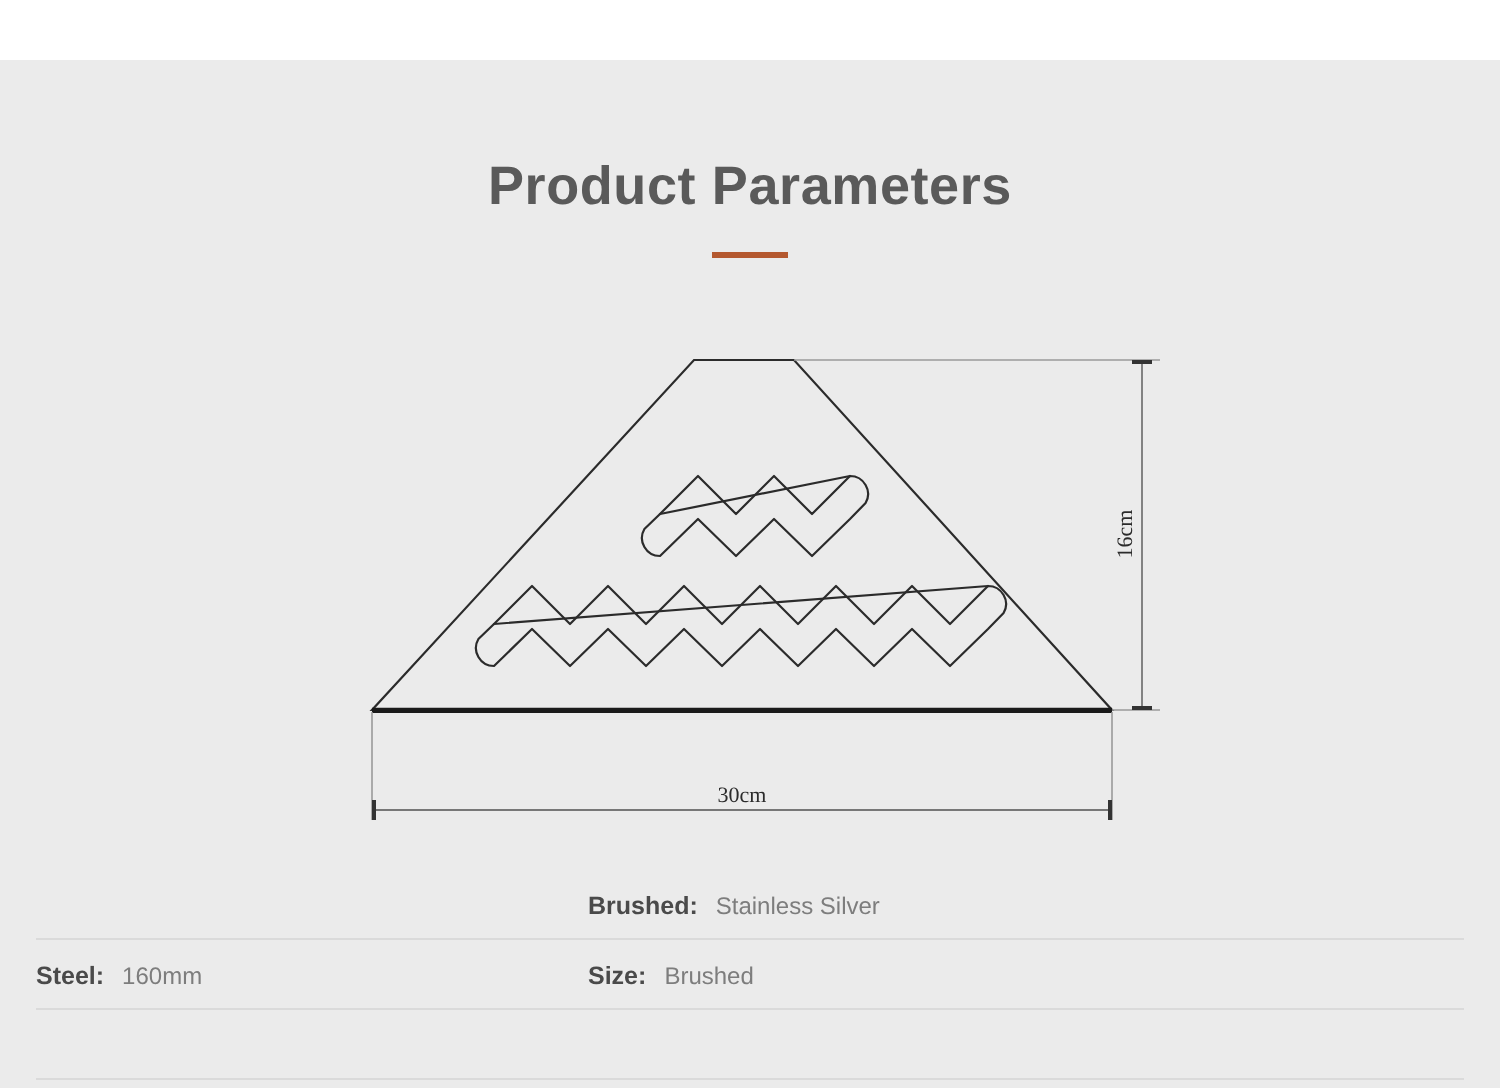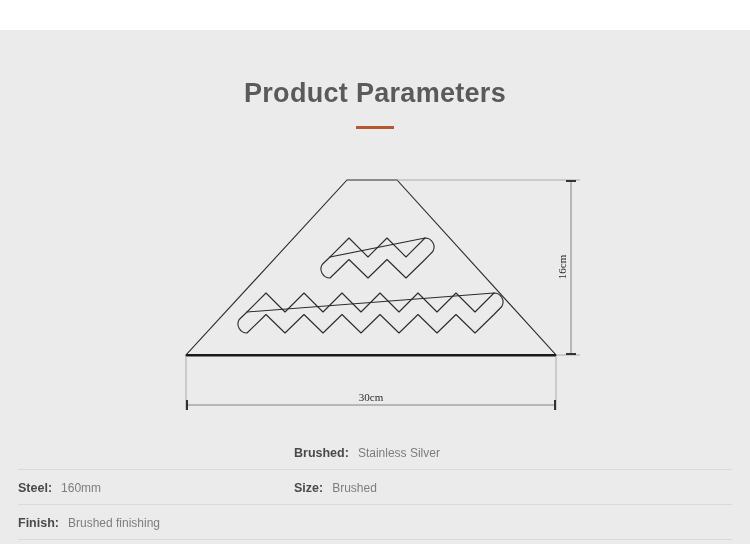--- a/index.html
+++ b/index.html
@@ -180,24 +180,20 @@
           <span class="spec-label">Steel:</span>
           <span class="spec-value">160mm</span>
         </div>
         <div class="spec-cell col-right">
           <span class="spec-label">Size:</span>
           <span class="spec-value">Brushed</span>
         </div>
       </div>
 
       <div class="spec-row">
-        <div class="spec-cell col-left">
-          <span class="spec-label">Finish:</span>
-          <span class="spec-value">Brushed finishing</span>
-        </div>
         <div class="spec-cell col-right">
           <span class="spec-label"></span>
           <span class="spec-value"></span>
         </div>
       </div>
 
     </div>
 
   </div>
 </div>

